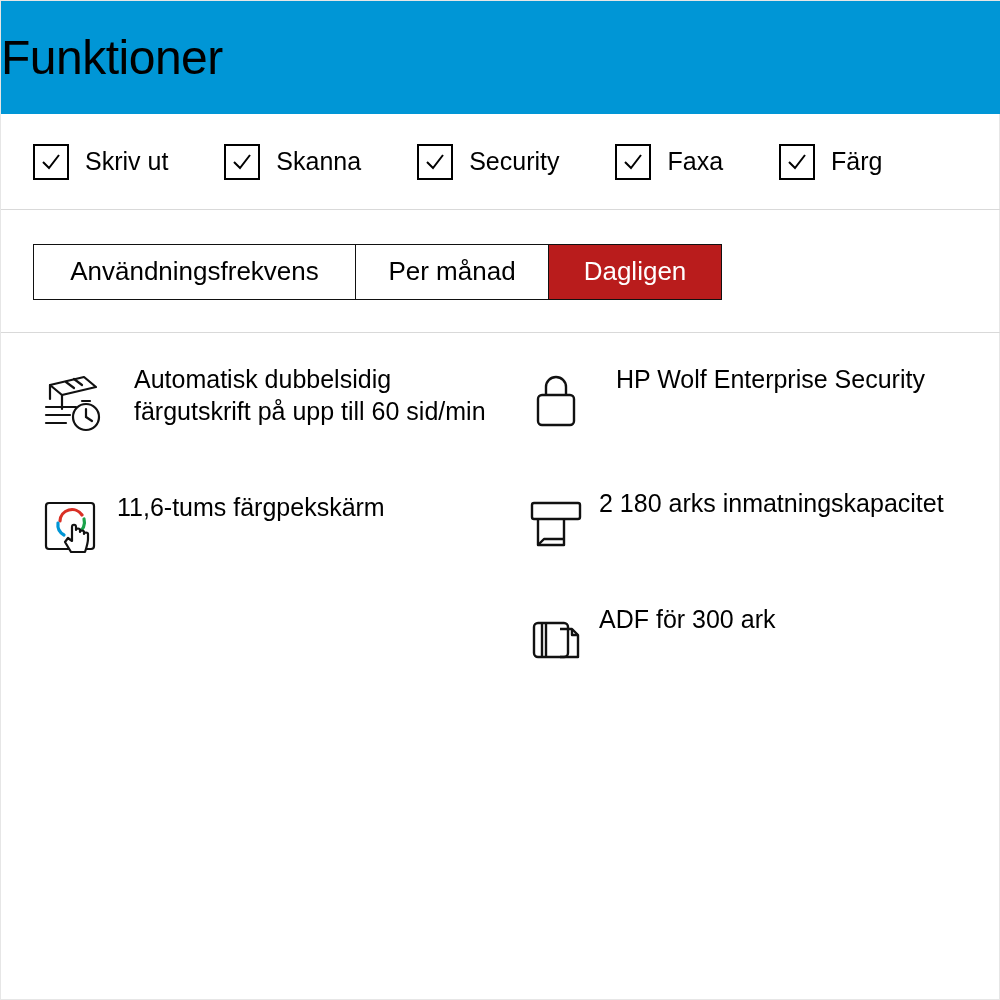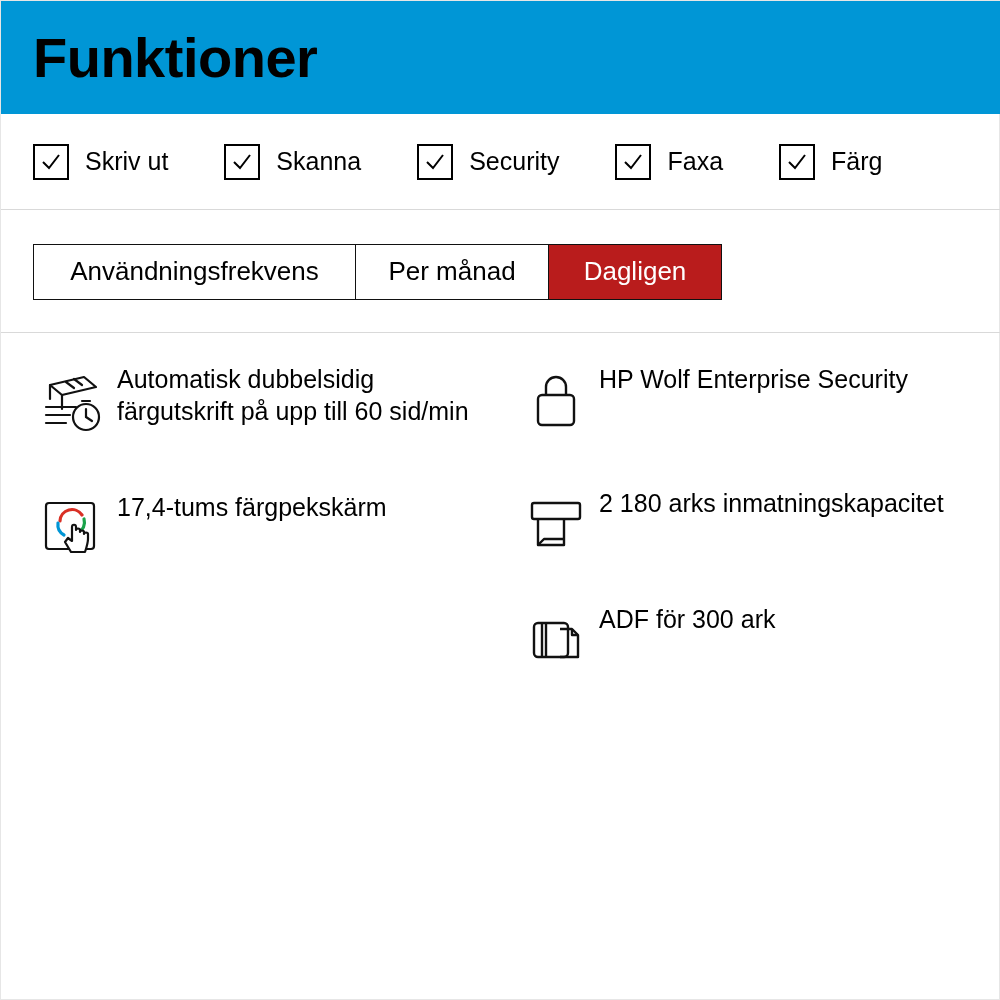--- a/index.html
+++ b/index.html
@@ -27,24 +27,23 @@
     position: absolute;
     left: 0;
     top: 0;
     width: 1000px;
     height: 113px;
     background: #0096d6;
     display: flex;
     align-items: center;
   }
   .banner-title {
-    margin-left: 32px;
-    font-size: 56px;
+    font-size: 48px;
     line-height: 1;
-    font-weight: 700;
+    font-weight: 400;
     color: #000000;
     letter-spacing: -0.5px;
   }
 
   
   .caps {
     position: absolute;
     left: 0;
     top: 113px;
     width: 1000px;
@@ -144,21 +143,21 @@
     justify-content: center;
     padding-top: 4px;
   }
   .feature-text {
     font-size: 25px;
     line-height: 1.28;
     padding-top: 2px;
   }
 
   
-  .feature.r1 { margin-bottom: 48px; }
+  .feature.r1 { margin-bottom: 48px; gap: 17px; }
   .feature.r2 { margin-bottom: 40px; }
 </style>
 </head>
 <body>
 
 <div class="page">
 
   <div class="banner">
     <div class="banner-title">Funktioner</div>
   </div>
@@ -253,21 +252,21 @@
           <svg width="72" height="72" viewBox="0 0 72 72">
             <rect x="8" y="10" width="48" height="46" rx="3" fill="none" stroke="#111" stroke-width="2.2"></rect>
             <path d="M22 28 A12 12 0 0 1 44 22" fill="none" stroke="#d93025" stroke-width="3.2" stroke-linecap="round"></path>
             <path d="M20 30 A12 12 0 0 0 26 42" fill="none" stroke="#0096d6" stroke-width="3.2" stroke-linecap="round"></path>
             <path d="M46 26 A12 12 0 0 1 40 40" fill="none" stroke="#1aa34a" stroke-width="3.2" stroke-linecap="round"></path>
             <g fill="#fff" stroke="#111" stroke-width="2.2" stroke-linejoin="round">
               <path d="M34 34 v14 l-4 -3 -3 4 6 10 h14 c2 -6 3 -9 3 -13 v-5 c0 -2 -4 -2 -4 0 v-2 c0 -2 -4 -2 -4 0 v-2 c0 -2 -4 -2 -4 0 v-3 c0 -3 -4 -3 -4 0 z"></path>
             </g>
           </svg>
         </div>
-        <div class="feature-text">17,4-tums färgpekskärm</div>
+        <div class="feature-text">11,6-tums färgpekskärm</div>
       </div>
 
     </div>
 
     <div class="col col-right">
 
       <div class="feature r1">
         <div class="feature-icon">
           <svg width="72" height="72" viewBox="0 0 72 72">
             <g fill="none" stroke="#111" stroke-width="2.4" stroke-linejoin="round">

